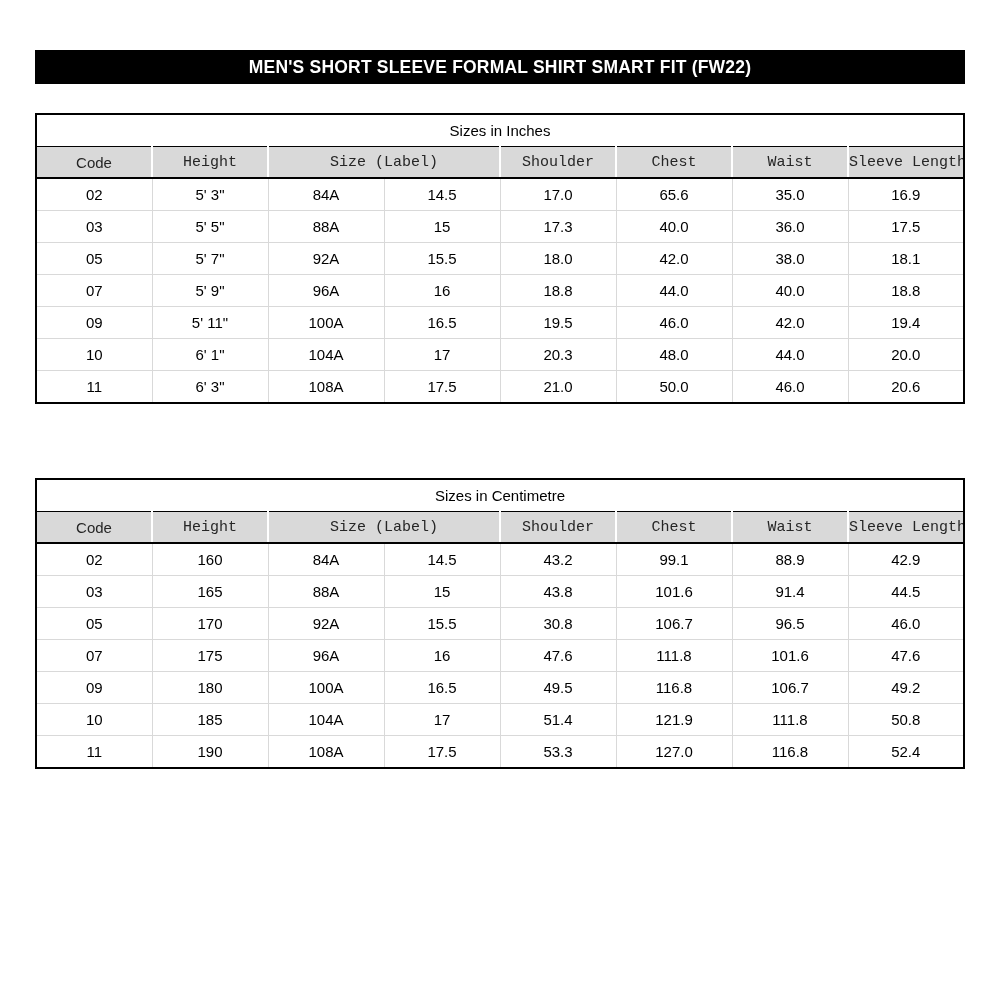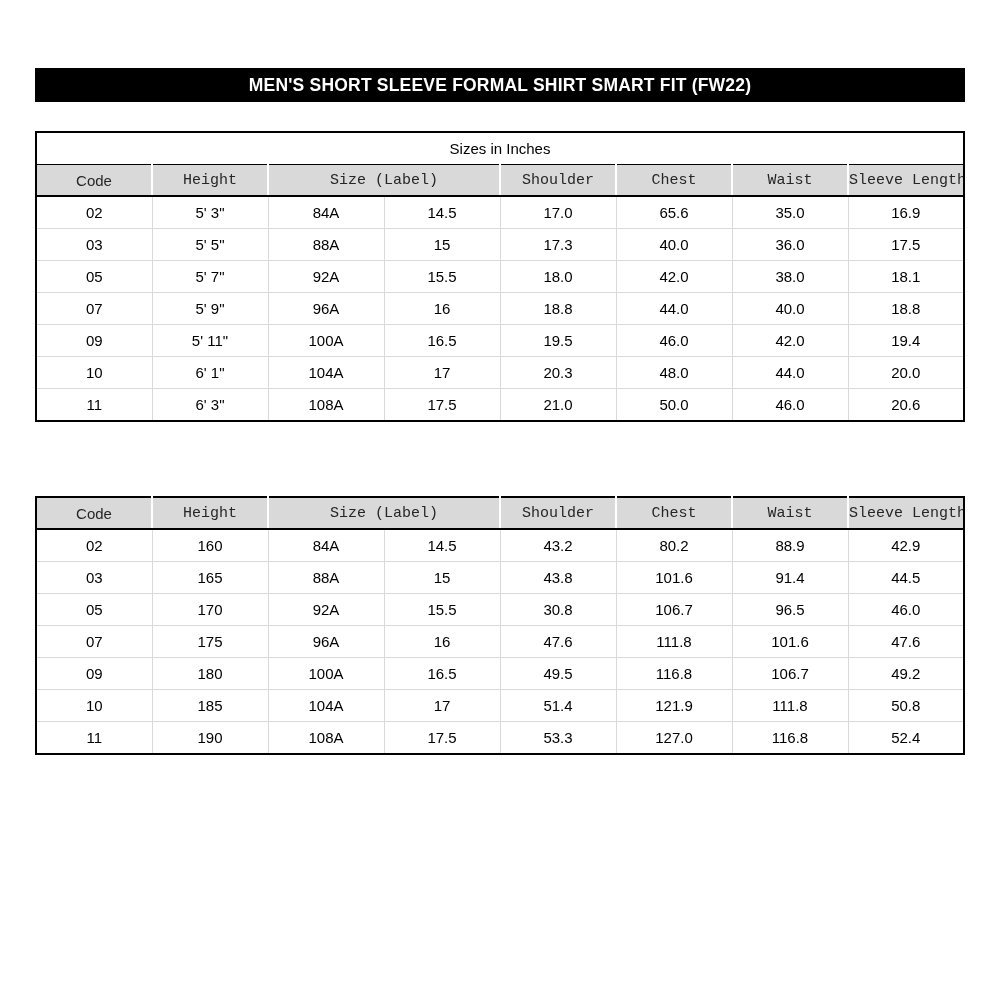--- a/index.html
+++ b/index.html
@@ -9,21 +9,21 @@
     width: 1000px;
     height: 1000px;
     font-family: "Liberation Sans", sans-serif;
     color: #000000;
   }
   .page {
     width: 930px;
     margin-left: 35px;
   }
   .banner {
-    margin-top: 68px;
+    margin-top: 50px;
     height: 34px;
     background: #000000;
     color: #ffffff;
     display: flex;
     align-items: center;
     justify-content: center;
     font-weight: bold;
     font-size: 17.5px;
     letter-spacing: 0.2px;
   }
@@ -184,38 +184,41 @@
       <col>
         <col>
         <col>
         <col>
         <col>
         <col>
         <col>
         <col>
     </colgroup>
     <thead>
+      <tr class="title-row">
+        <td colspan="8">Sizes in Centimetre</td>
+      </tr>
       <tr class="header-row">
           <th colspan="1">Code</th>
           <th colspan="1">Height</th>
           <th colspan="2">Size (Label)</th>
           <th colspan="1">Shoulder</th>
           <th colspan="1">Chest</th>
           <th colspan="1">Waist</th>
           <th colspan="1">Sleeve Length</th>
         </tr>
     </thead>
     <tbody class="data-body">
         <tr>
           <td>02</td>
           <td>160</td>
           <td>84A</td>
           <td>14.5</td>
           <td>43.2</td>
-          <td>80.2</td>
+          <td>99.1</td>
           <td>88.9</td>
           <td>42.9</td>
         </tr>
         <tr>
           <td>03</td>
           <td>165</td>
           <td>88A</td>
           <td>15</td>
           <td>43.8</td>
           <td>101.6</td>

